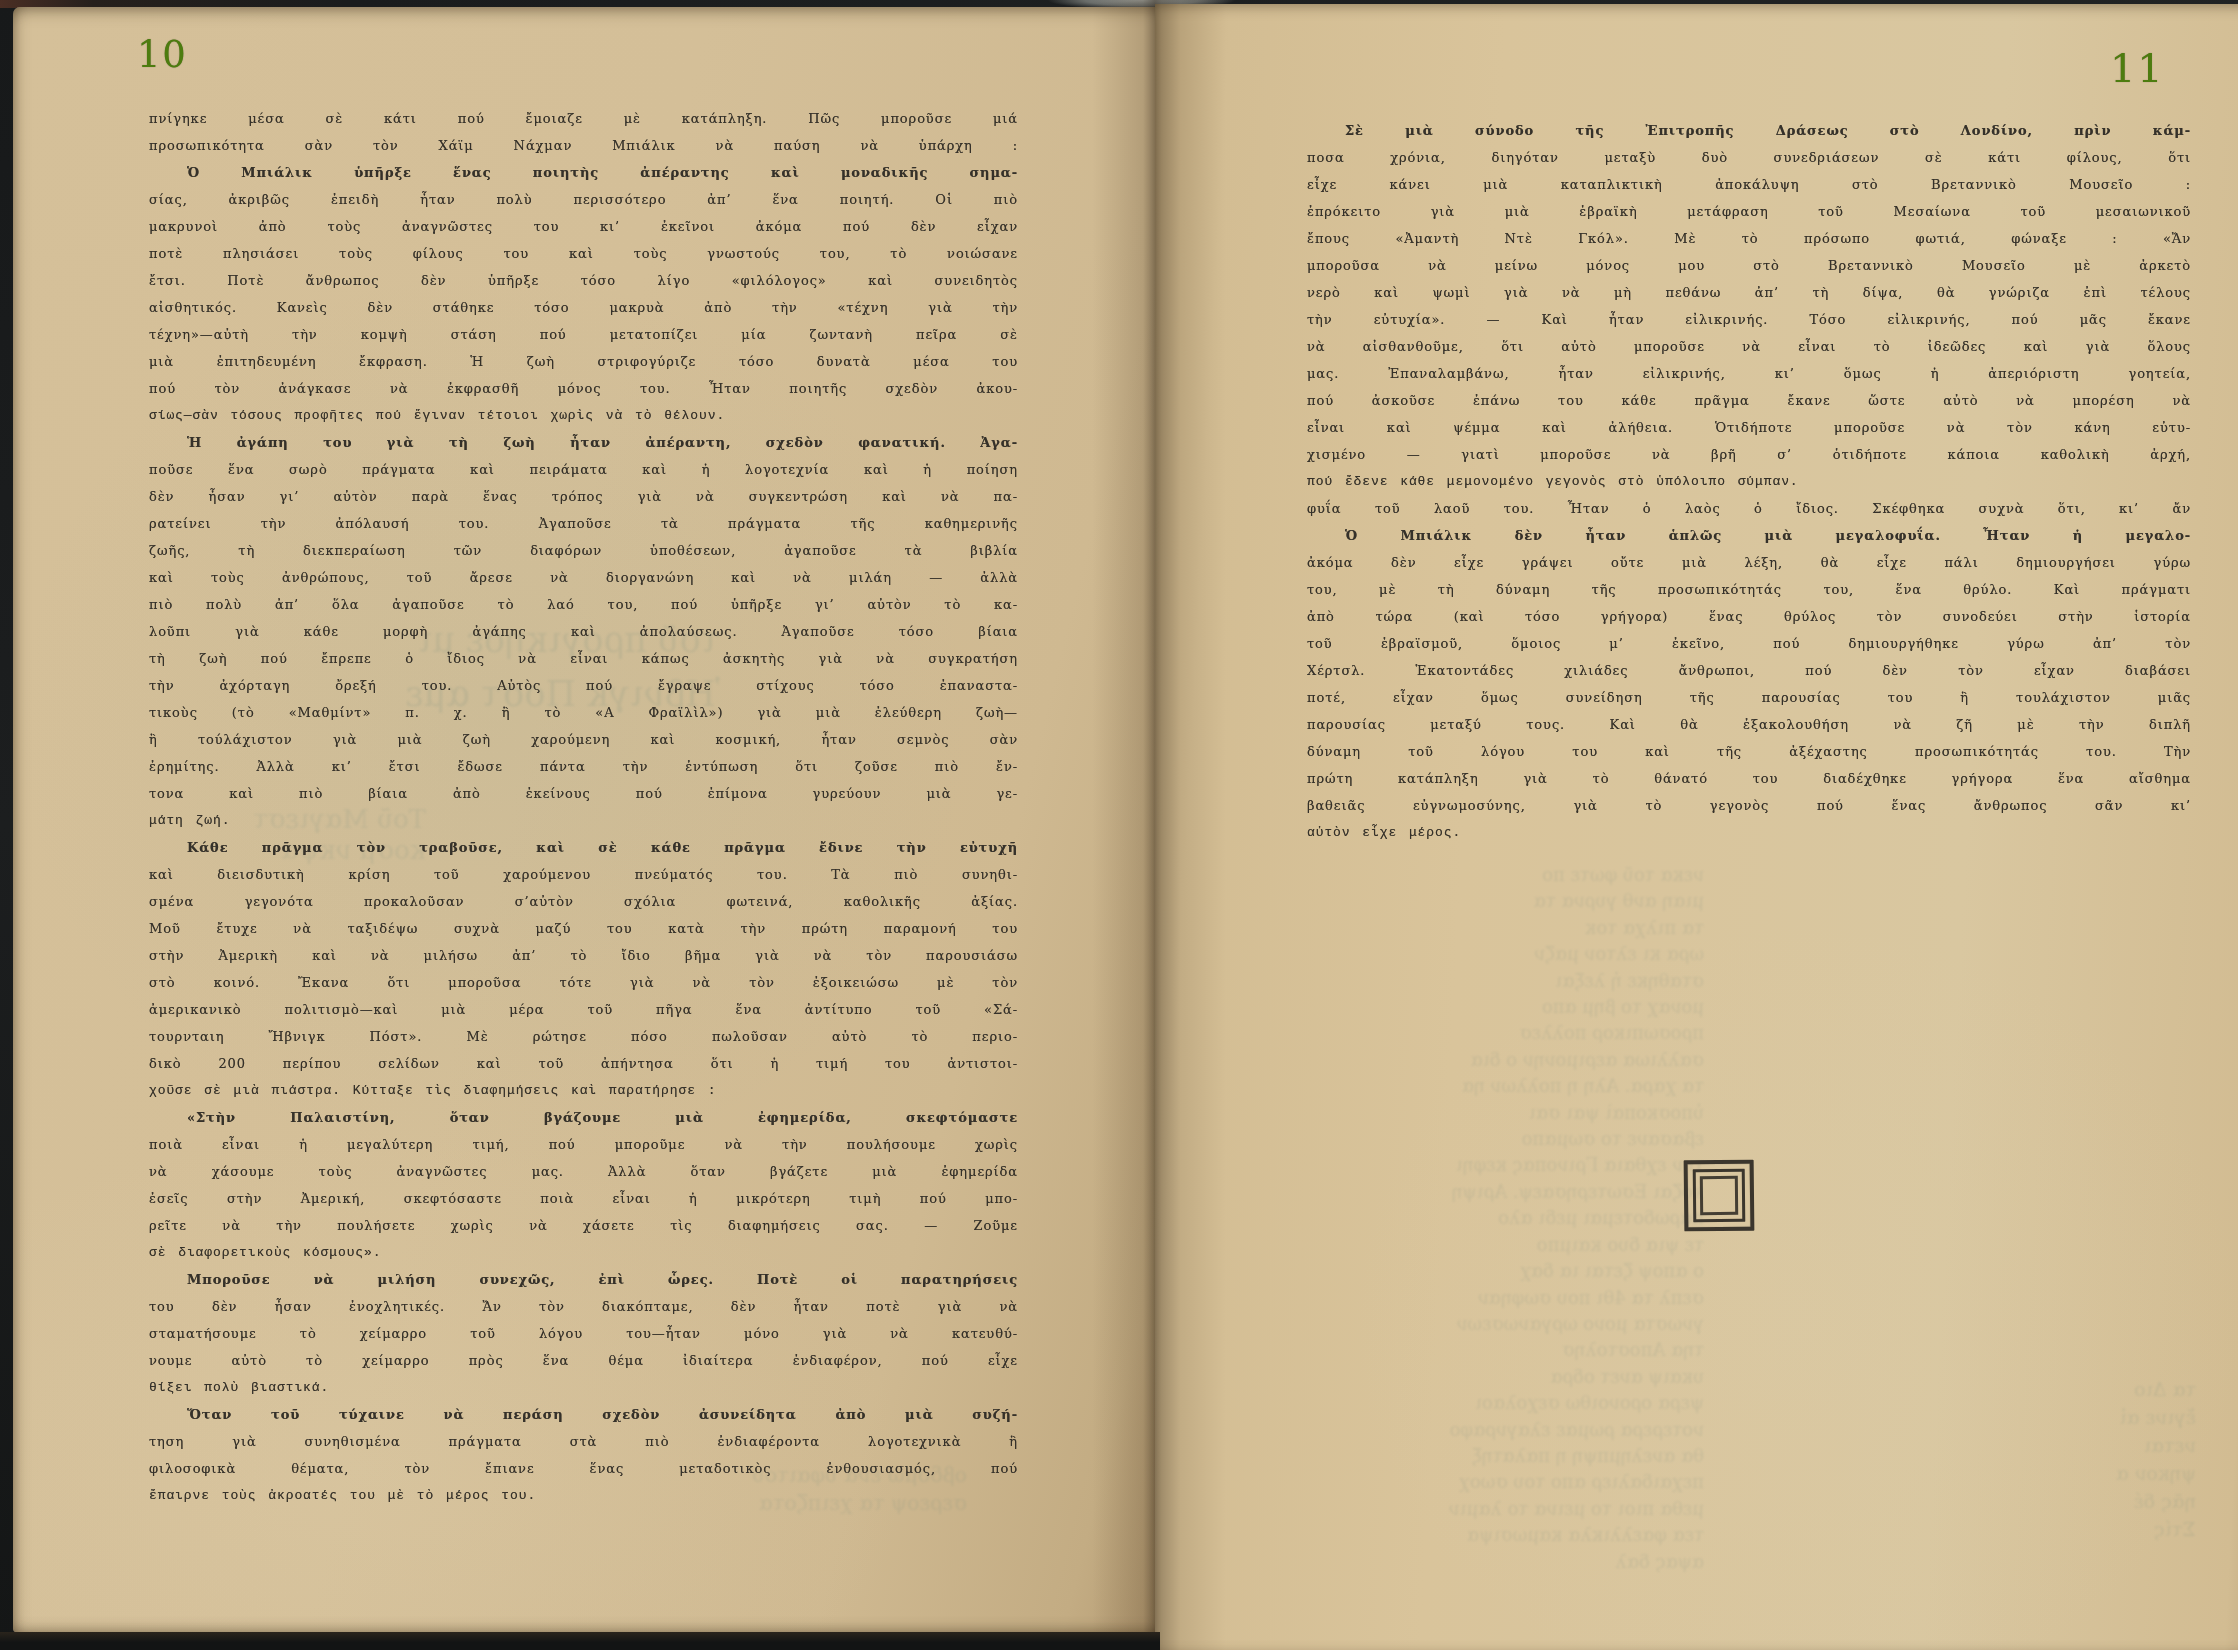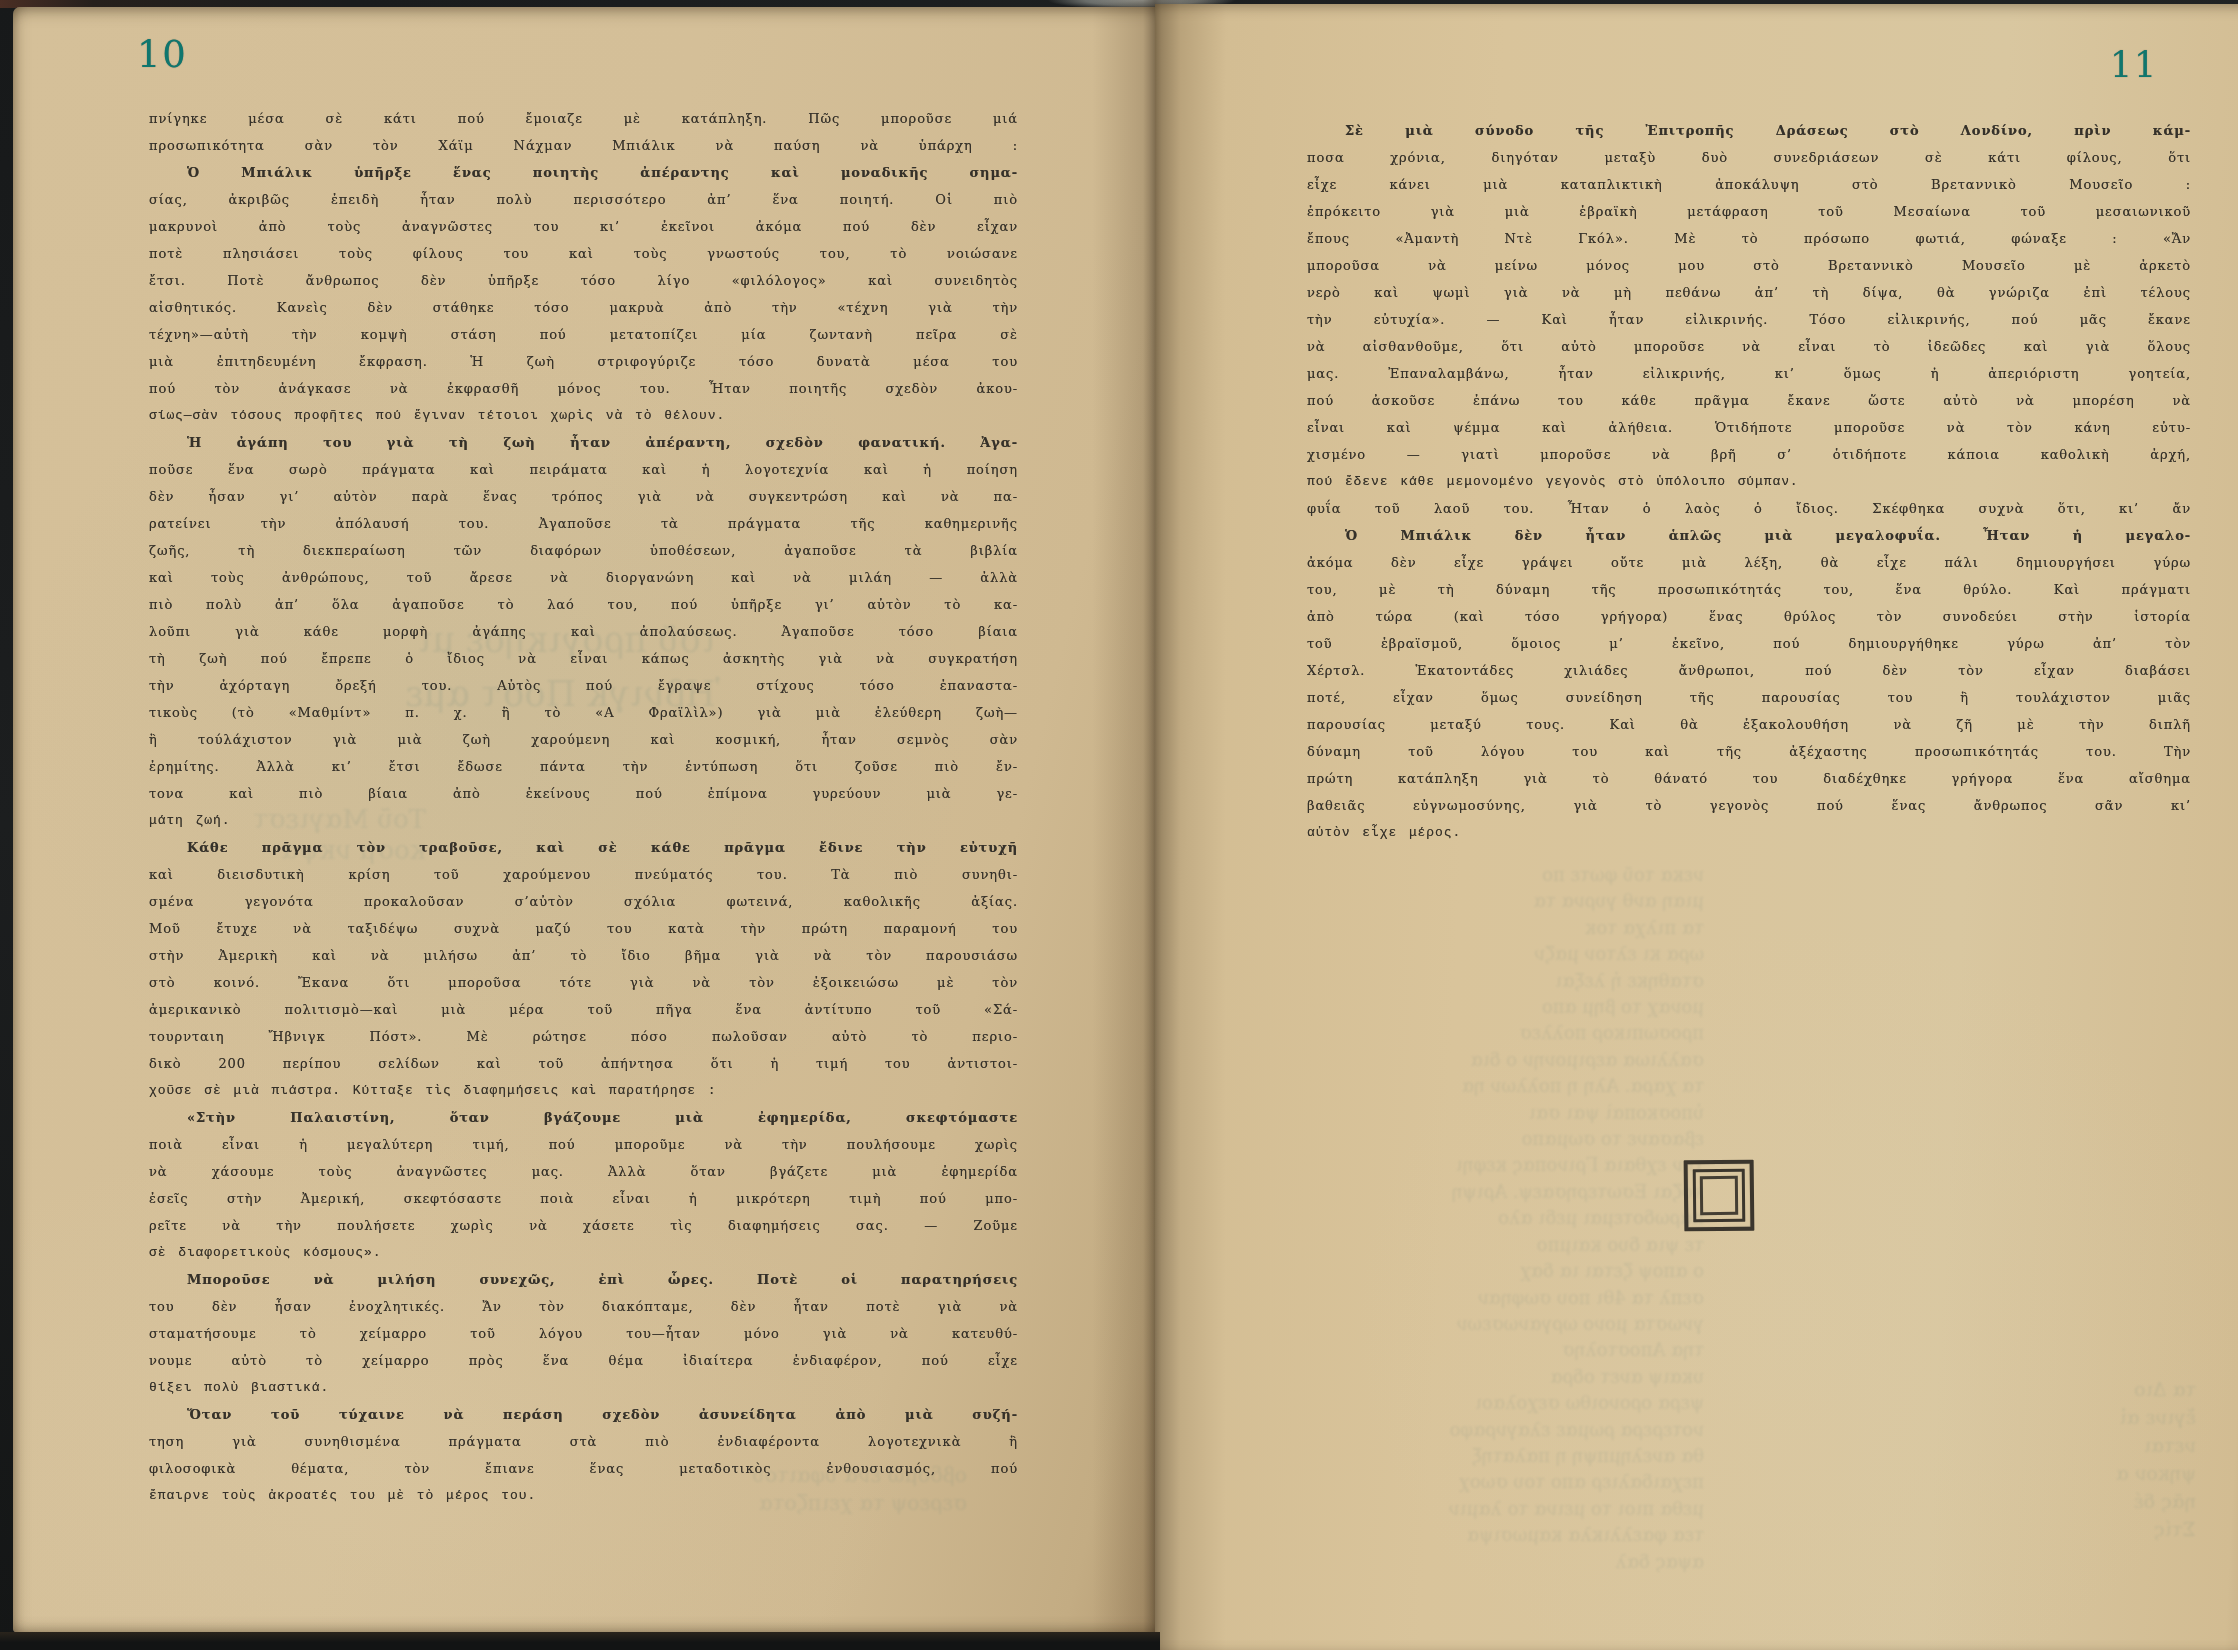--- a/index.html
+++ b/index.html
@@ -33,24 +33,24 @@
       linear-gradient(93deg,#c4ad83 0%,#d3bd93 6%,#d9c49b 28%,#d9c7a0 68%,#d2bc92 92%,#a88e66 99%,#6b5940 100%),
       #d8c49b;
     box-shadow:inset 0 9px 14.3px -8px rgba(60,45,25,0.5), inset 0 -7.2px 11.6px -9px rgba(60,45,25,0.35);
   }
   .gutter{position:absolute;left:1092px;top:0;width:134px;height:1651px;pointer-events:none;
     background:linear-gradient(90deg,rgba(58,40,20,0) 0%,rgba(66,46,22,0.20) 38%,rgba(40,27,12,0.42) 47%,
       rgba(46,32,15,0.30) 52%,rgba(66,46,22,0.12) 66%,rgba(58,40,20,0) 100%);}
   .edge-bottom-left{position:absolute;left:0;top:1632px;width:1160px;height:19px;
     background:linear-gradient(180deg,#2a241c 0%,#121414 55%);}
   
-  .pagenum{position:absolute;color:#0f766e;letter-spacing:1.8px;
+  .pagenum{position:absolute;color:#4d7c0f;letter-spacing:1.8px;
     text-shadow:0 0 0.9px rgba(50,45,35,0.5);text-align:center;}
   .pagenum-left{left:137px;top:33px;font-size:37px;}
-  .pagenum-right{left:2110px;top:45px;font-size:35px;}
+  .pagenum-right{left:2110px;top:45px;font-size:40px;}
   
   .textblock{position:absolute;color:#35312a;font-size:13px;
     letter-spacing:0.9px;word-spacing:3.1px;
     text-shadow:0 0 0.4px rgba(45,40,30,0.55);}
   .tb-left{left:149px;top:105px;width:869px;}
   .tb-right{left:1307px;top:117px;width:884px;}
   .line{height:27px;line-height:27px;text-align:justify;text-align-last:justify;white-space:normal;}
   .line.ind{text-indent:38px;font-weight:bold;}
   .line.short{text-align-last:left;font-family:Liberation Mono, monospace;}
   

